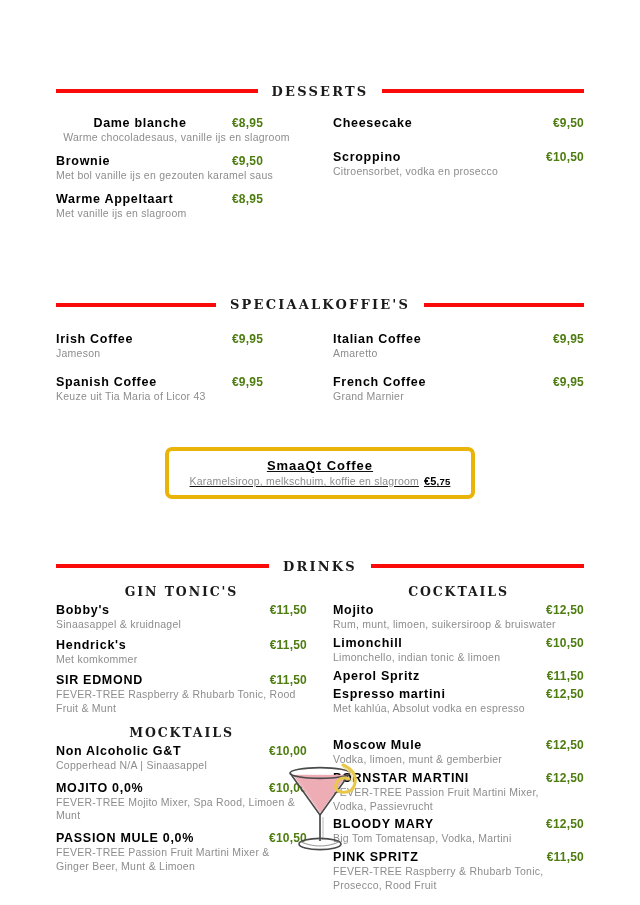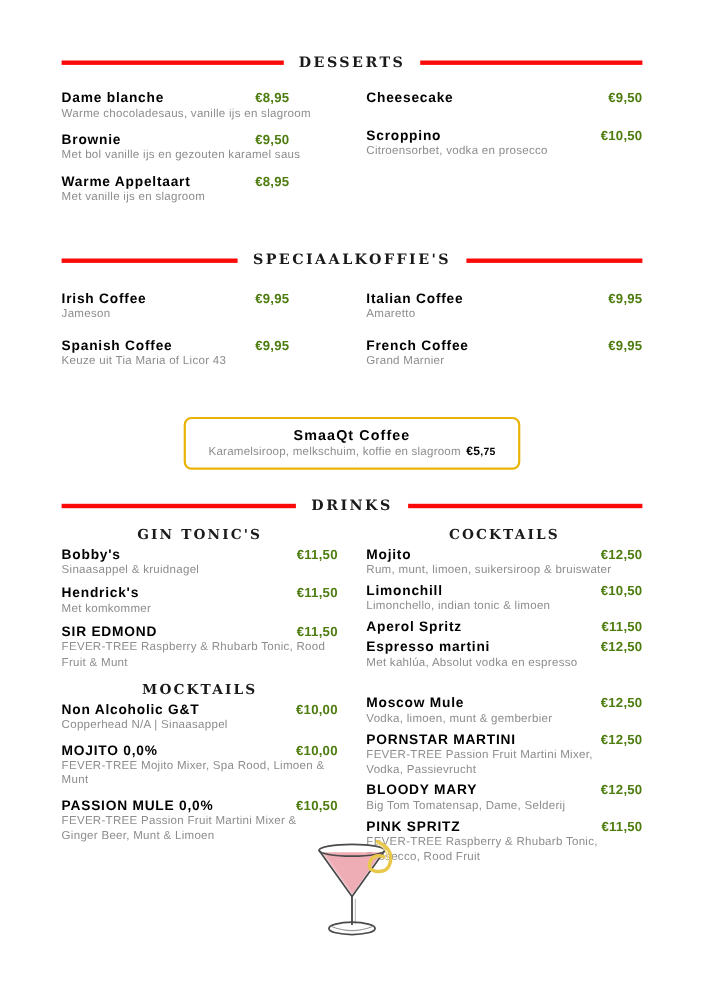--- a/index.html
+++ b/index.html
@@ -23,20 +23,21 @@
     box-sizing: border-box;
     padding: 0 56px;
   }
 
   
   .section-head {
     display: flex;
     align-items: center;
     gap: 14px;
     height: 22px;
+    margin-top: 34px;
   }
   .rule {
     flex: 1 1 auto;
     height: 4px;
     background: #fb0a0a;
   }
   .section-title {
     flex: 0 0 auto;
     font-family: "DejaVu Serif", "Liberation Serif", serif;
     font-weight: 700;
@@ -107,25 +108,26 @@
   
   .price-fixed .item-top { justify-content: flex-start; }
   .price-fixed .item-name { width: 168px; }
 
   
   .special-wrap {
     display: flex;
     justify-content: center;
   }
   .special-box {
-    border: 2px solid #eab308;
+    border: 4px solid #eab308;
     border-radius: 7px;
     padding: 7px 20px 8px 20px;
     text-align: center;
     min-width: 262px;
+    text-decoration: underline;
   }
   .special-name {
     font-family: "Liberation Sans", sans-serif;
     font-weight: 700;
     font-size: 13px;
     letter-spacing: 1px;
     color: #000;
   }
   .special-line {
     margin-top: 2px;
@@ -159,21 +161,21 @@
 
   <div style="padding-top:46px"></div>
   <div class="section-head">
     <span class="rule"></span>
     <span class="section-title">DESSERTS</span>
     <span class="rule"></span>
   </div>
 
   <div class="cols" style="margin-top:14px">
     <div class="col price-fixed" id="desserts-left">
-        <div class="item" style="margin-bottom: 9px;">
+        <div class="item" style="margin-bottom: 9px; text-align: center;">
           <div class="item-top">
             <span class="item-name">Dame blanche</span>
             <span class="item-price">€8,95</span>
           </div>
           <div class="item-desc">Warme chocoladesaus, vanille ijs en slagroom</div>
         </div>
         <div class="item" style="margin-bottom: 9px;">
           <div class="item-top">
             <span class="item-name">Brownie</span>
             <span class="item-price">€9,50</span>
@@ -359,21 +361,21 @@
               <span class="item-name">PORNSTAR MARTINI</span>
               <span class="item-price">€12,50</span>
             </div>
             <div class="item-desc">FEVER-TREE Passion Fruit Martini Mixer, Vodka, Passievrucht</div>
           </div>
           <div class="item" style="margin-bottom: 4px;">
             <div class="item-top">
               <span class="item-name">BLOODY MARY</span>
               <span class="item-price">€12,50</span>
             </div>
-            <div class="item-desc">Big Tom Tomatensap, Dame, Selderij</div>
+            <div class="item-desc">Big Tom Tomatensap, Vodka, Martini</div>
           </div>
           <div class="item" style="margin-bottom: 4px;">
             <div class="item-top">
               <span class="item-name">PINK SPRITZ</span>
               <span class="item-price">€11,50</span>
             </div>
             <div class="item-desc">FEVER-TREE Raspberry &amp; Rhubarb Tonic, Prosecco, Rood Fruit</div>
           </div>
         </div>
     </div>

